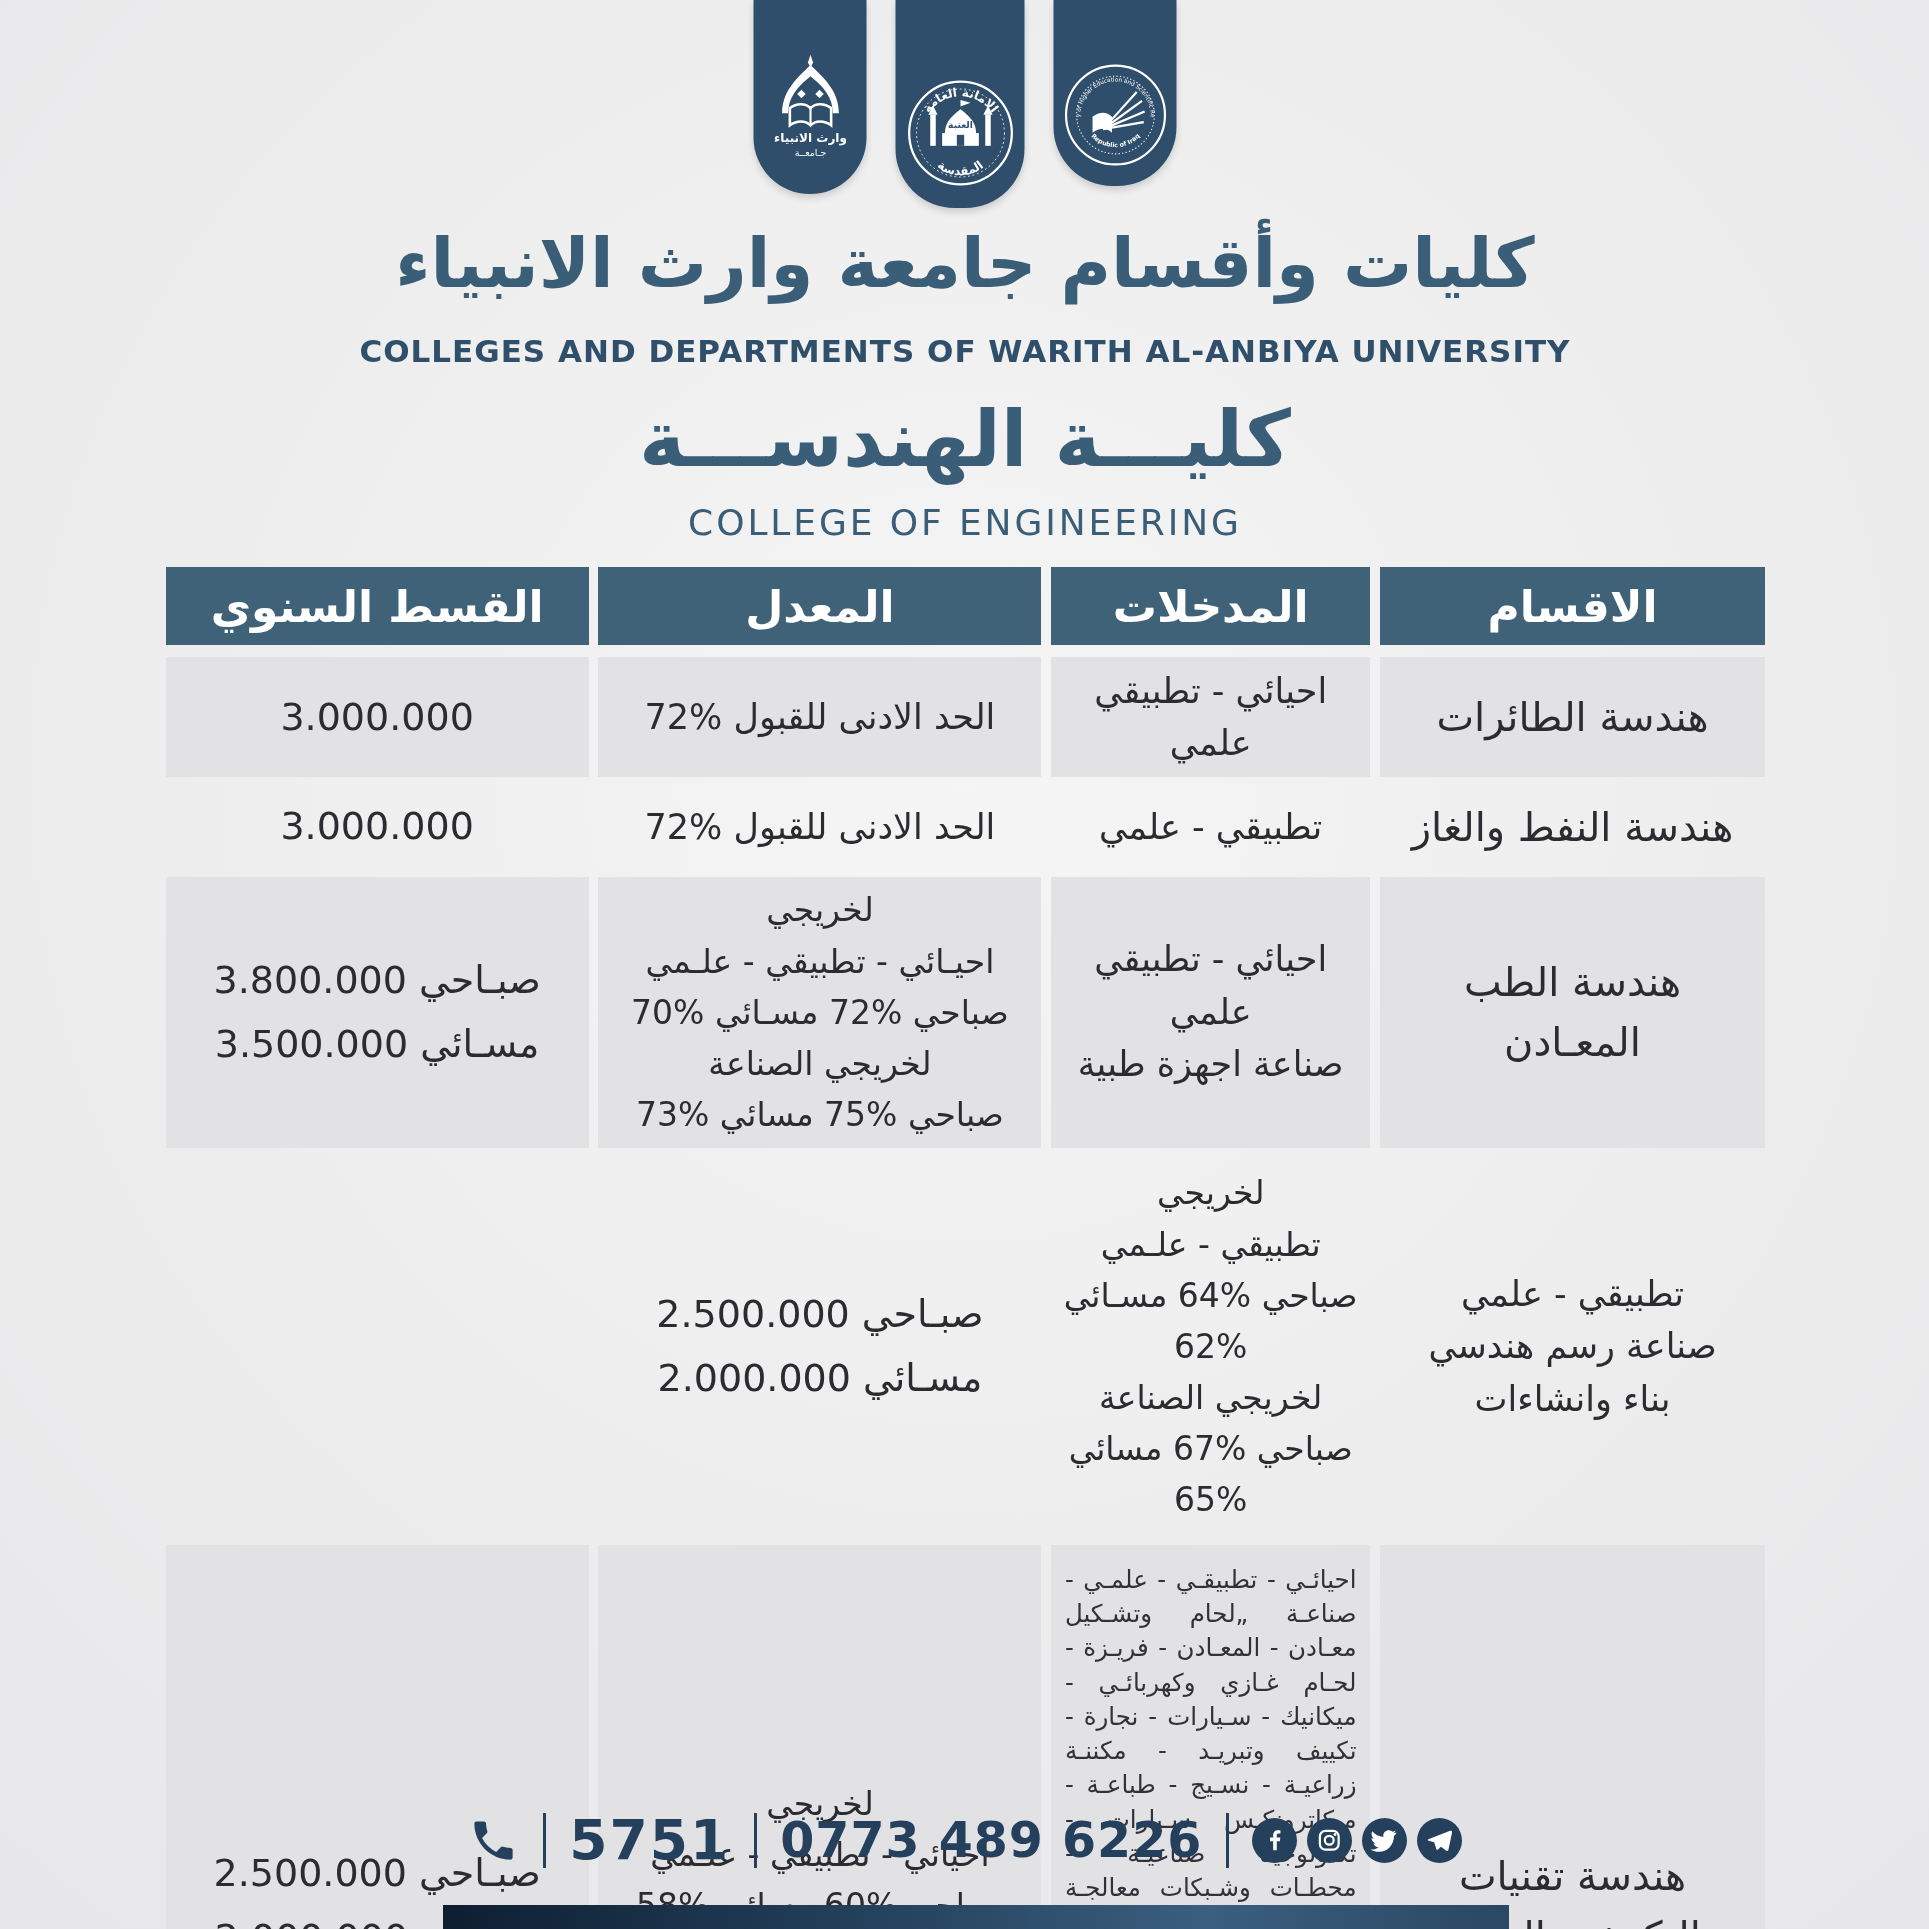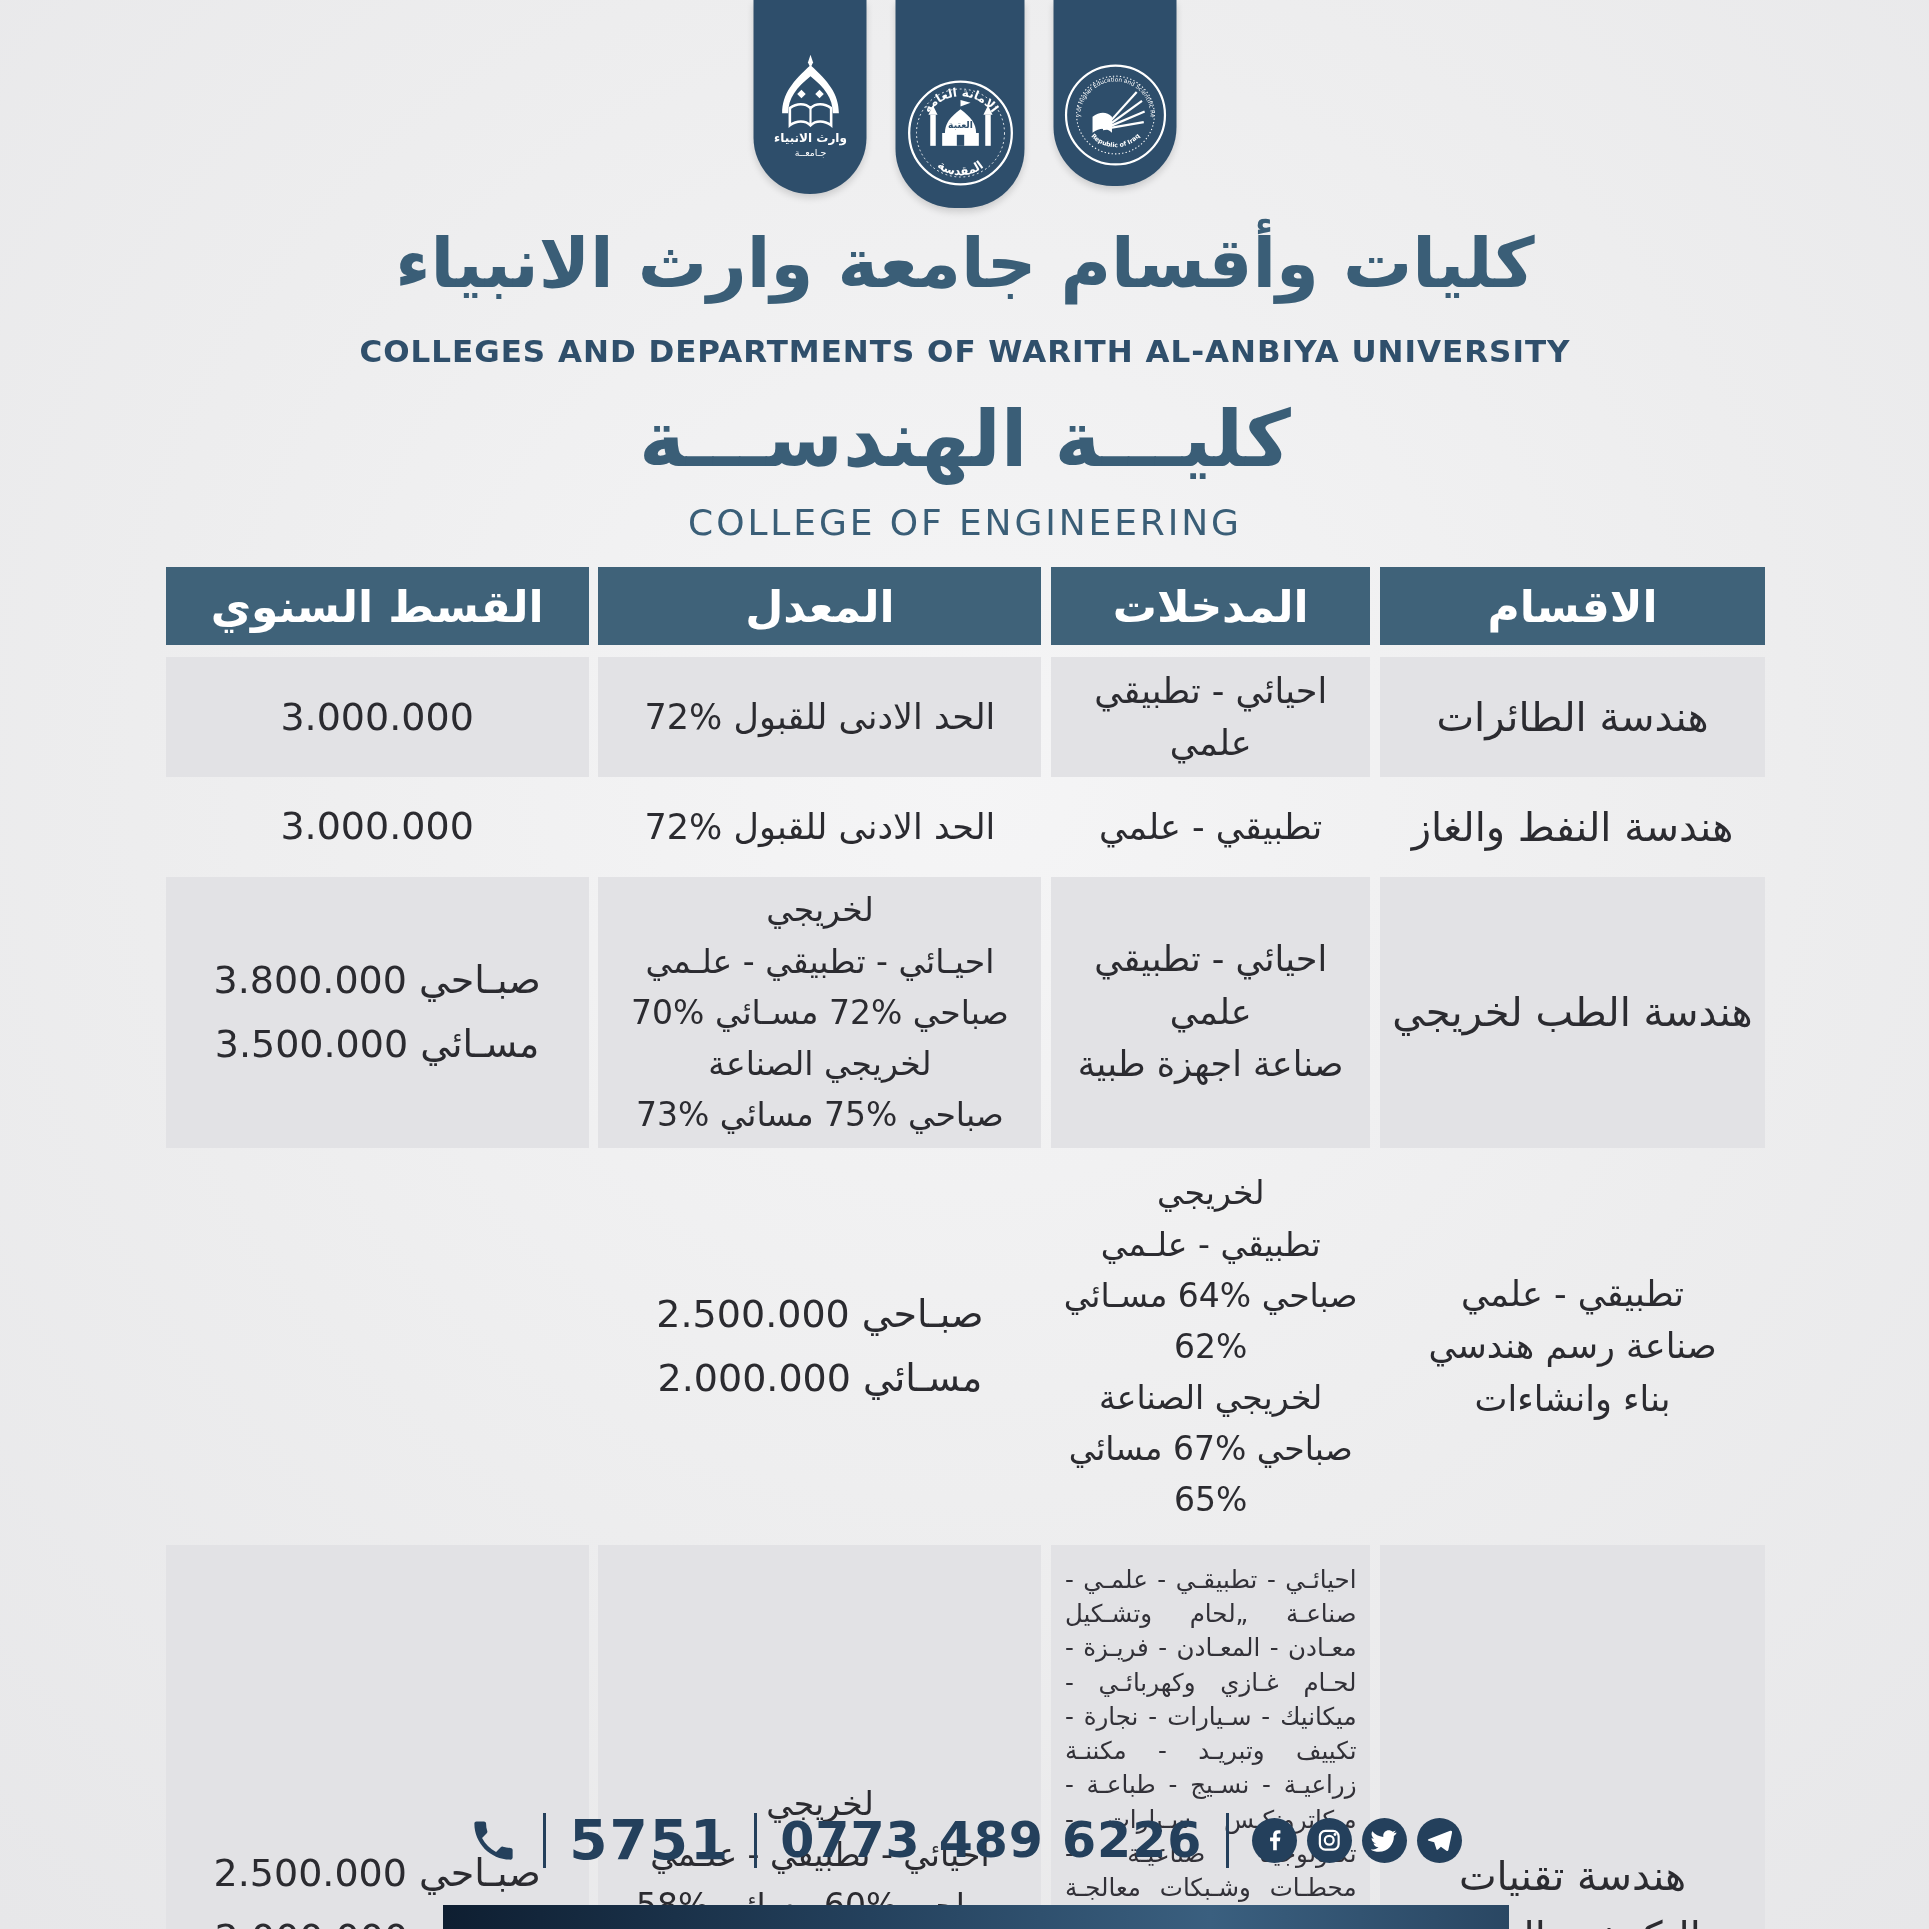--- a/index.html
+++ b/index.html
@@ -194,21 +194,21 @@
     </div>
 
     <div class="grid-row row2">
       <div class="cell c-dept">هندسة النفط والغاز</div>
       <div class="cell c-in">تطبيقي - علمي</div>
       <div class="cell c-rate">الحد الادنى للقبول %72</div>
       <div class="cell c-fee">3.000.000</div>
     </div>
 
     <div class="grid-row row3 shaded">
-      <div class="cell c-dept">هندسة الطب لخريجي</div>
+      <div class="cell c-dept">هندسة الطب المعـادن</div>
       <div class="cell c-in">احيائي - تطبيقي
 علمي
 صناعة اجهزة طبية</div>
       <div class="cell c-rate">لخريجي
 احيـائي - تطبيقي - علـمي
 صباحي %72  مسـائي %70
 لخريجي الصناعة
 صباحي %75  مسائي %73</div>
       <div class="cell c-fee">صبـاحي 3.800.000
 مسـائي 3.500.000</div>

